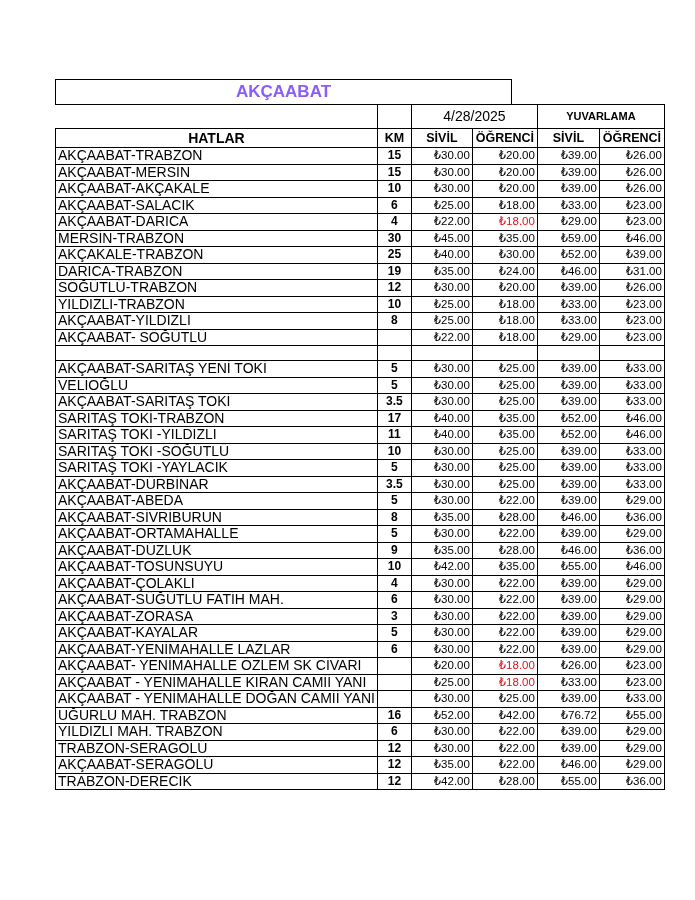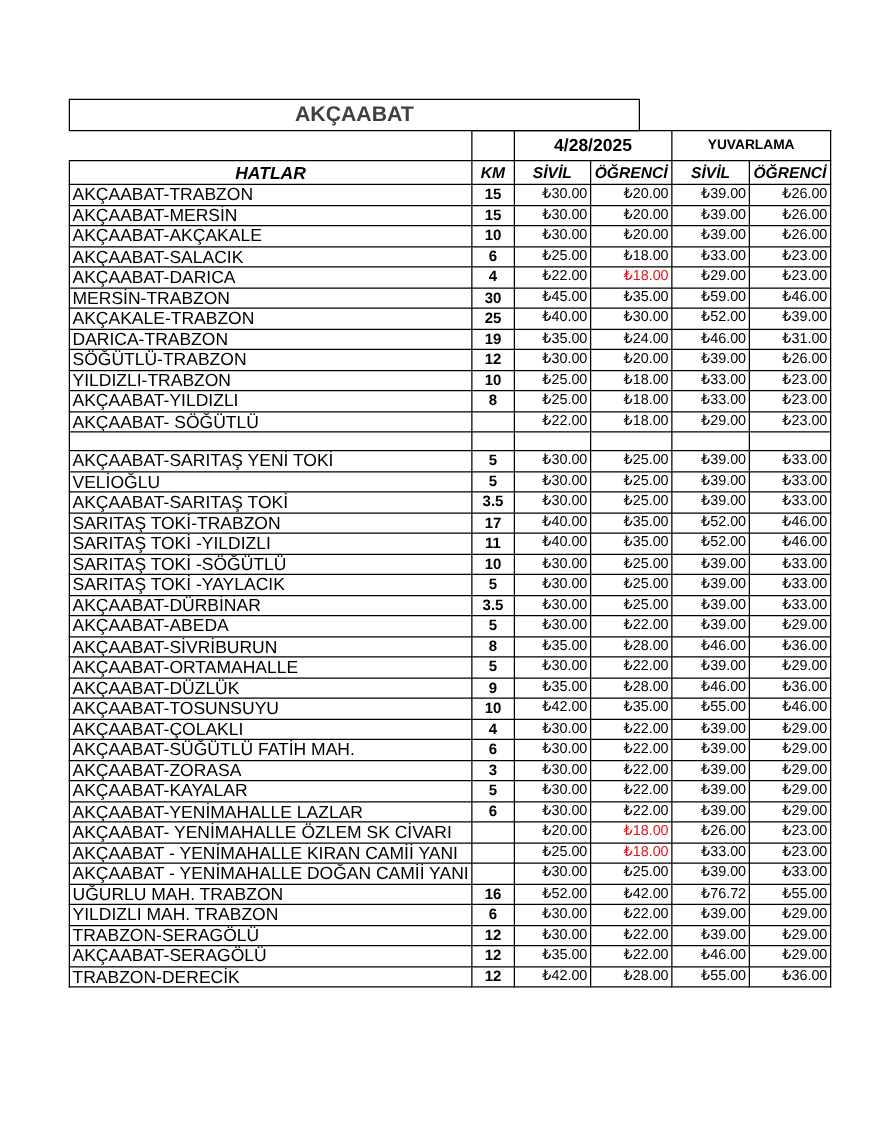--- a/index.html
+++ b/index.html
@@ -4,35 +4,35 @@
   <style>
     html, body { margin: 0; padding: 0; background: #ffffff; }
     body {
       width: 695px; height: 900px; position: relative; overflow: hidden;
       font-family: "Liberation Sans", "DejaVu Sans", sans-serif; color: #000;
     }
     .title-box {
       position: absolute; left: 55px; top: 79px; width: 455px; height: 24px;
       border: 1px solid #000; box-sizing: content-box;
       display: flex; align-items: center; justify-content: center;
-      font-weight: bold; font-size: 17px; color: #404040;
+      font-weight: bold; font-size: 17px; color: #8b5cf6;
     }
     .sheet {
       position: absolute; left: 55px; top: 104px;
       border-collapse: collapse; table-layout: fixed;
       font-size: 11.5px;
     }
     .sheet td {
       border: 1px solid #000; padding: 0 2px; height: 15.5px; line-height: 15px;
       white-space: nowrap; overflow: hidden;
     }
     .sheet td.noleft { border-left: none; border-top: none; }
     .sheet tr.hdr1 td { height: 23px; }
-    .sheet tr.hdr2 td { height: 18px; font-style: italic; }
-    .date-cell { font-weight: bold; font-size: 14px; text-align: center; }
+    .sheet tr.hdr2 td { height: 18px; }
+    .date-cell { font-weight: normal; font-size: 14px; text-align: center; }
     .yuv-cell { font-weight: bold; font-size: 11px; text-align: center; }
     .h-hat { font-weight: bold; font-size: 14px; text-align: center; }
     .h-col { font-weight: bold; font-size: 12.5px; text-align: center; }
     .route { text-align: left; font-size: 14px; }
     .km { text-align: center; font-weight: bold; font-size: 12px; }
     .price { text-align: right; font-size: 11.5px; }
     .price.red { color: #e3131b; }
     .sheet tr.empty td { height: 14px; }
   </style>
 </head>

